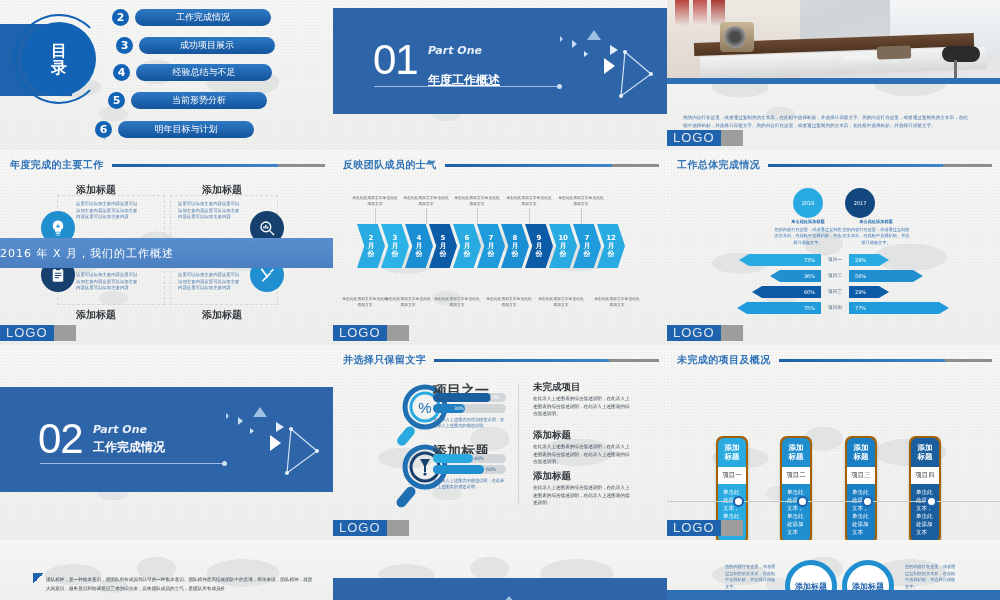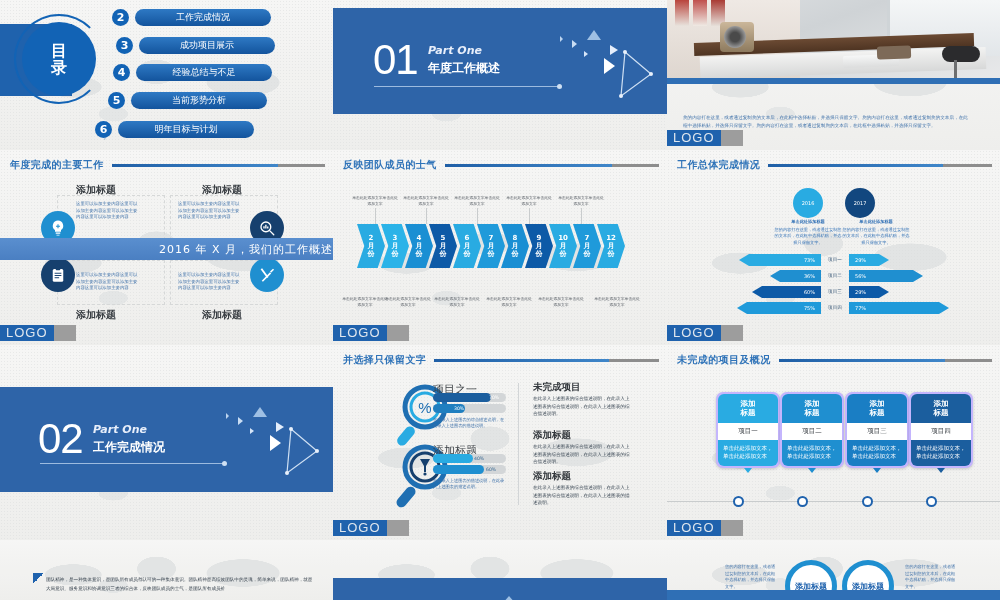--- a/index.html
+++ b/index.html
@@ -82,22 +82,22 @@
             background:linear-gradient(180deg,#f6f7f7,#dcdddd); transform:rotate(-2deg); }
   .ph-pad { position:absolute; left:63%; top:46px; width:34px; height:13px; border-radius:3px;
             background:#7d6a58; transform:rotate(-2deg); }
   .ph-chair { position:absolute; right:6%; top:46px; width:38px; height:16px; border-radius:8px; background:#2b2b2d; }
   .ph-chair-leg { position:absolute; right:13%; top:60px; width:3px; height:18px; background:#6d6e70; }
   .blue-strip { position:absolute; left:0; right:0; top:78px; height:6px; background:#2f6fb5; }
   .ph-title { position:absolute; left:16px; top:96px; font-size:13px; font-weight:bold; color:#3b4046; }
   .ph-body { position:absolute; left:16px; top:114px; right:28px; font-size:4.6px; line-height:8px; color:#3a6ea8; }
 
   
-  .s4-band { position:absolute; left:0; right:0; top:88px; height:22px;
-             background:linear-gradient(180deg,#5a8fcf,#4a7fc2); display:flex; align-items:center; justify-content:flex-end; }
+  .s4-band { position:absolute; left:0; right:0; top:88px; height:30px;
+             background:linear-gradient(180deg,#5a8fcf,#4a7fc2); display:flex; align-items:center; justify-content:flex-start; }
   .s4-band span { color:#fff; font-size:11px; letter-spacing:1px; }
   .s4-icon { position:absolute; width:34px; height:34px; border-radius:50%; display:flex;
              align-items:center; justify-content:center; color:#fff; font-size:15px; }
   .s4-h { position:absolute; font-size:10px; font-weight:bold; color:#3a3f44; }
   .s4-p { position:absolute; width:62px; font-size:4.4px; line-height:6.5px; color:#3a6ea8; }
   .s4-box { position:absolute; border:1px dashed #d6d8d8; }
 
   
   .chev { position:absolute; top:74px; width:28px; height:44px; color:#fff;
           display:flex; flex-direction:column; align-items:center; justify-content:center;
@@ -114,29 +114,29 @@
            align-items:center; justify-content:flex-end; padding-right:6px;
            clip-path: polygon(10px 0, 100% 0, 100% 100%, 10px 100%, 0 50%); }
   .cmp-r { position:absolute; height:12px; color:#fff; font-size:5px; display:flex;
            align-items:center; padding-left:6px;
            clip-path: polygon(0 0, calc(100% - 10px) 0, 100% 50%, calc(100% - 10px) 100%, 0 100%); }
   .cmp-mid { position:absolute; width:28px; text-align:center; font-size:4.6px; color:#46637f; }
   .bar { position:absolute; height:9px; border-radius:5px; background:#d3d6d8; }
   .bar > i { position:absolute; left:0; top:0; bottom:0; border-radius:5px; display:block; }
   .bar > b { position:absolute; top:0; bottom:0; font-size:4.6px; font-weight:normal; color:#fff;
              display:flex; align-items:center; }
-  .s8-h { position:absolute; font-size:11px; font-weight:normal; color:#3a3f44; }
+  .s8-h { position:absolute; font-size:14px; font-weight:bold; color:#3a3f44; }
   .s8-p { position:absolute; font-size:4.2px; line-height:6px; color:#3a6ea8; }
   .s8-rh { position:absolute; font-size:9.5px; font-weight:bold; color:#32373c; }
   .s8-rp { position:absolute; width:98px; font-size:4.6px; line-height:7.5px; color:#33404e; }
   .vrule { position:absolute; width:1px; background:#d2d5d7; }
 
   
-  .card { position:absolute; width:64px; border-radius:7px; background:#c4b5fd;
-          box-shadow:0 1px 3px rgba(0,0,0,.18); padding:2px; }
+  .card { position:absolute; width:32px; border-radius:7px; background:#a16207;
+          box-shadow:0 1px 3px rgba(0,0,0,.18); padding:2px;margin-top:44px; }
   .card .top { border-radius:6px 6px 0 0; color:#fff; font-size:7.5px; font-weight:bold;
                text-align:center; padding:5px 0 6px; line-height:9px; }
   .card .mid { font-size:6.5px; color:#3a3f44; text-align:center; padding:4px 0; background:#fff; }
   .card .bot { color:#fff; font-size:5.5px; line-height:8px; padding:4px 5px 6px; border-radius:0 0 6px 6px; }
   .card .tail { position:absolute; left:50%; bottom:-5px; margin-left:-4px; width:0; height:0;
                 border-left:4px solid transparent; border-right:4px solid transparent; }
   .axis { position:absolute; height:1px; background:#c9cccd; }
   .node { position:absolute; width:11px; height:11px; border-radius:50%; background:#fff;
           border:2px solid #1f62ad; }
 
@@ -194,21 +194,21 @@
       <div class="toc-pill">明年目标与计划</div>
     </div>
   </div>
 
   <div class="slide">
     <div class="map-bg"></div>
     <div class="map-dots"></div>
     <div class="part" style="top:8px; height:106px;">
       <div class="num" style="left:40px; top:28px;">01</div>
       <div class="en" style="left:95px; top:36px;">Part One</div>
-      <div class="cn" style="left:95px; top:52px;">年度工作概述</div>
+      <div class="cn" style="left:95px; top:64px;text-decoration:underline;">年度工作概述</div>
       <div class="rule" style="left:41px; top:78px; width:185px;"></div>
       <svg width="110" height="90" style="position:absolute; right:10px; top:10px;">
         <polygon points="78,34 104,56 74,78" fill="none" stroke="#cfe0f3" stroke-width="1.2"></polygon>
         <circle cx="78" cy="34" r="2" fill="#e8f0fb"></circle>
           <circle cx="104" cy="56" r="2" fill="#e8f0fb"></circle>
           <circle cx="74" cy="78" r="2" fill="#e8f0fb"></circle>
         <polygon points="57,40 68,48 57,56" fill="#fff"></polygon>
         <polygon points="63,27 71,32 63,37" fill="#e5eefb"></polygon>
         <polygon points="47,12 54,22 40,22" fill="#9fc0e4"></polygon>
         <polygon points="25,22 30,26 25,30" fill="#c9ddf3"></polygon>

